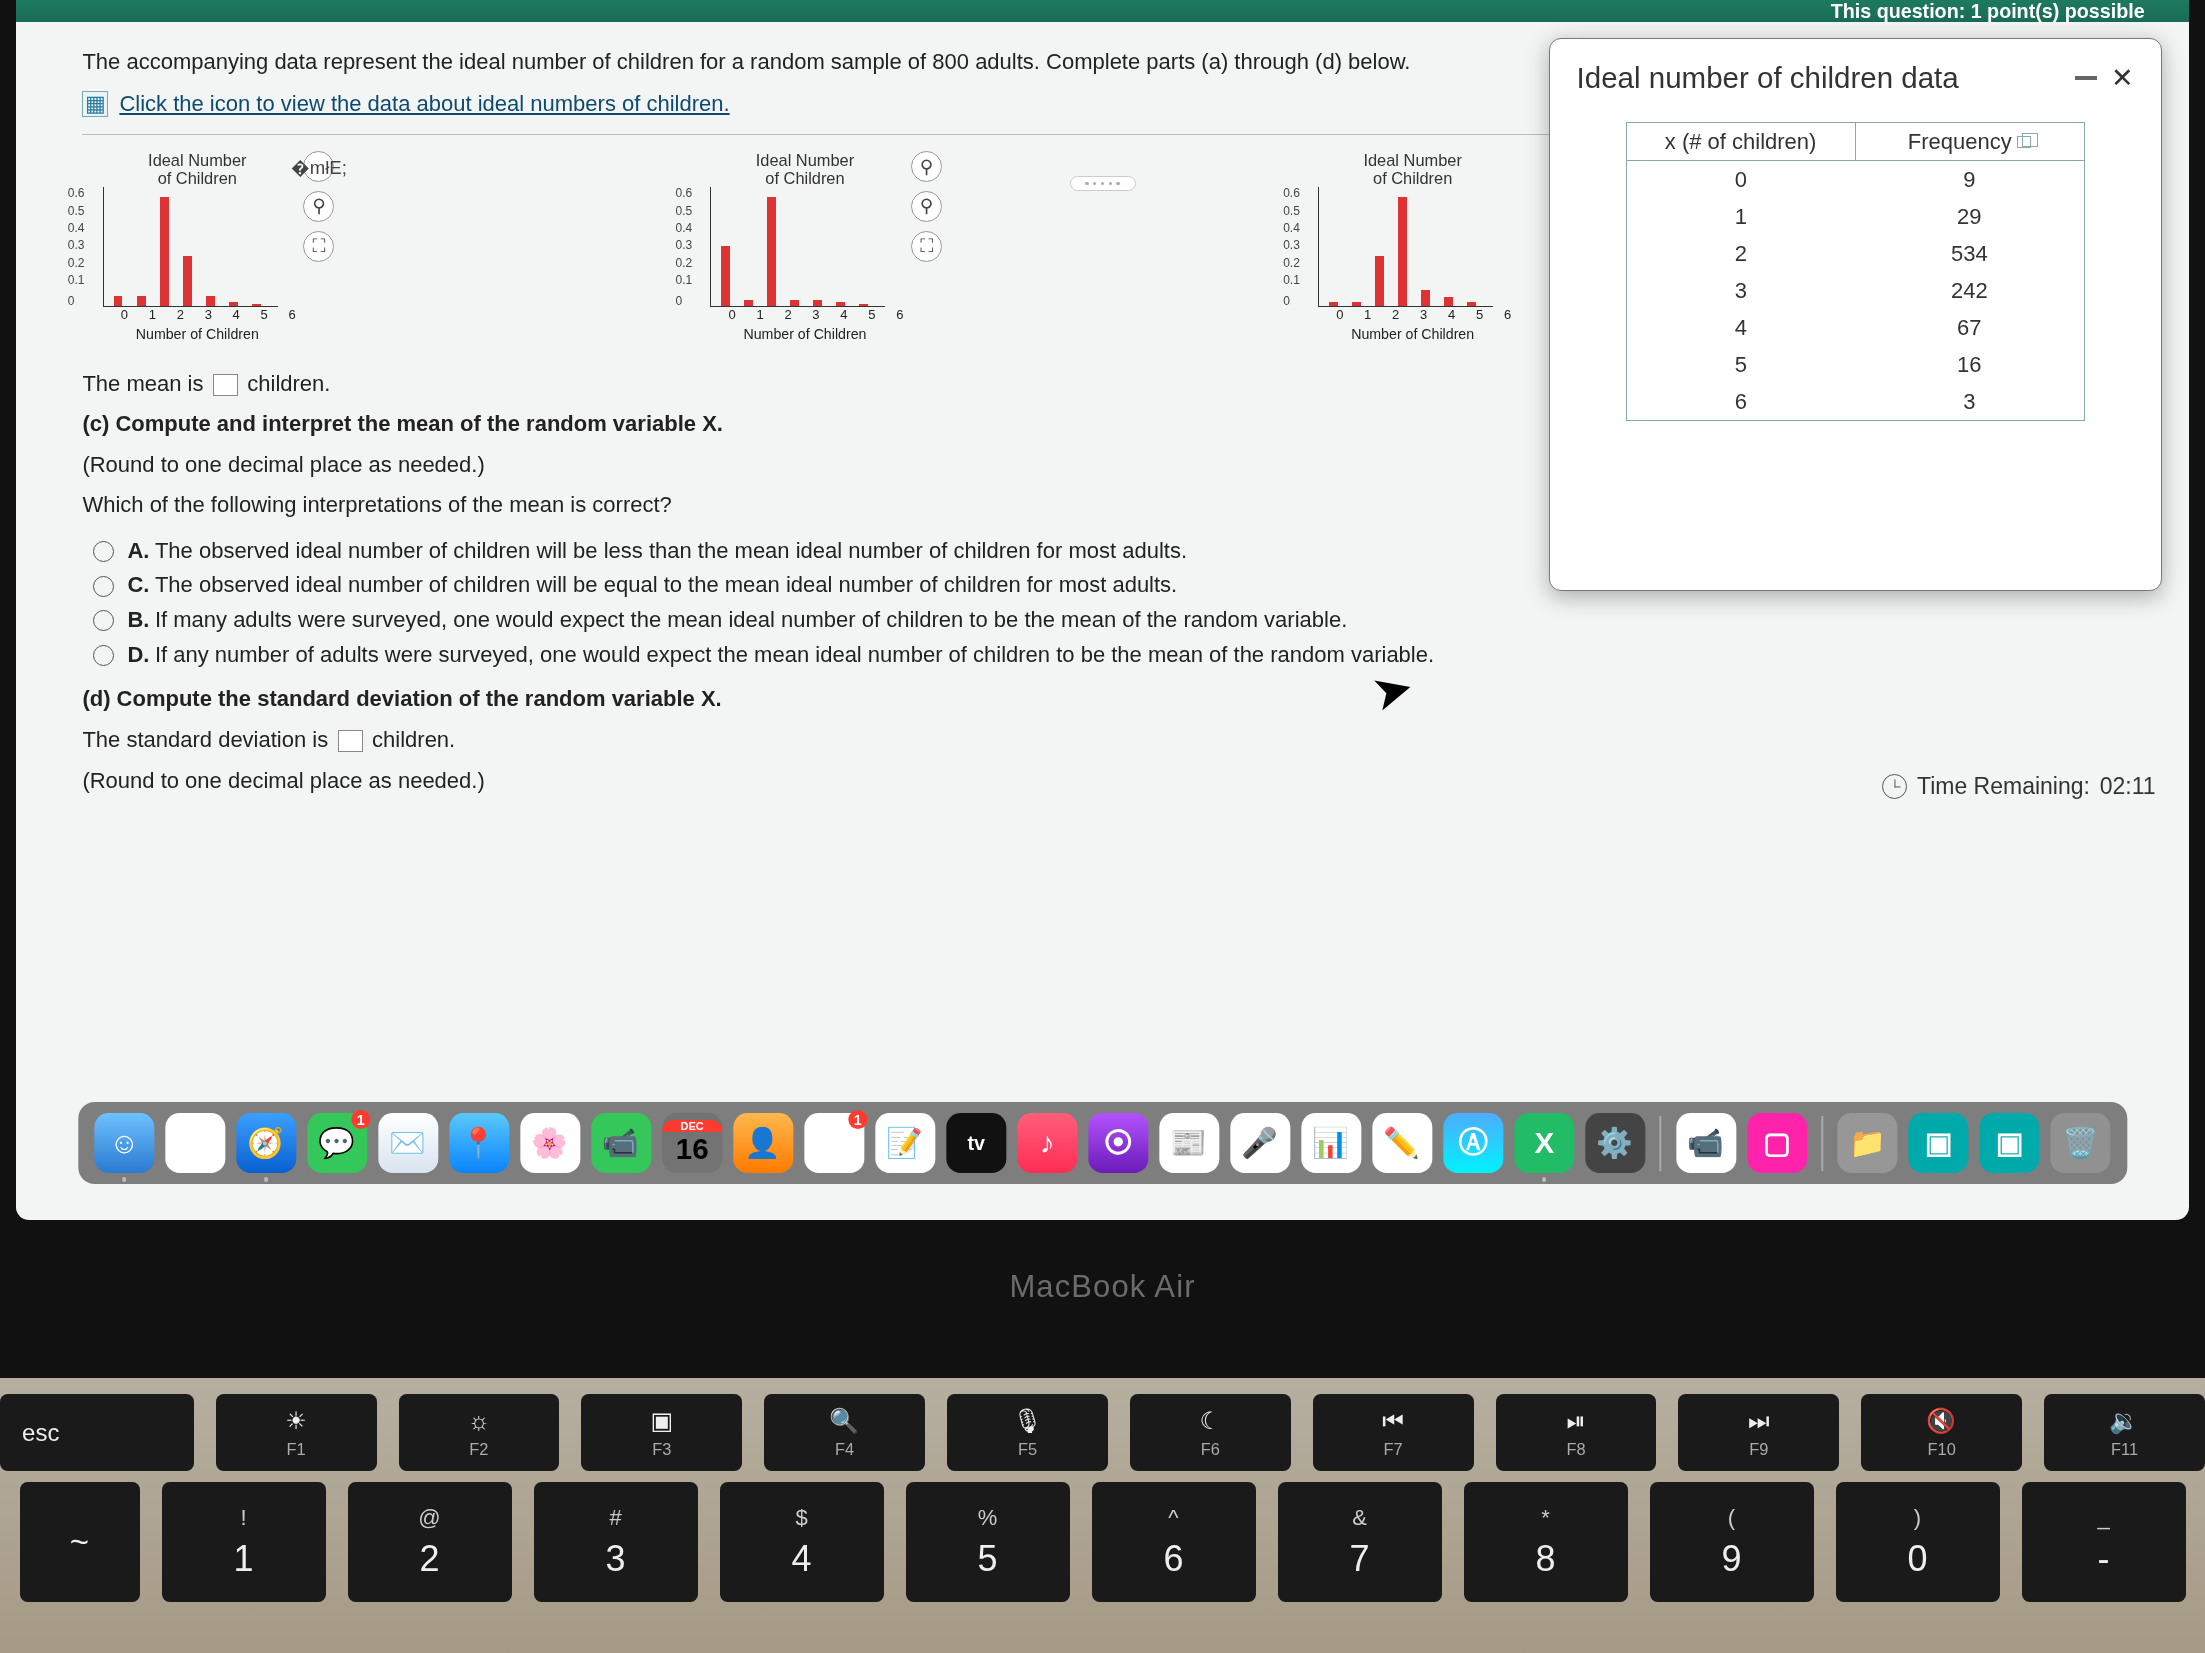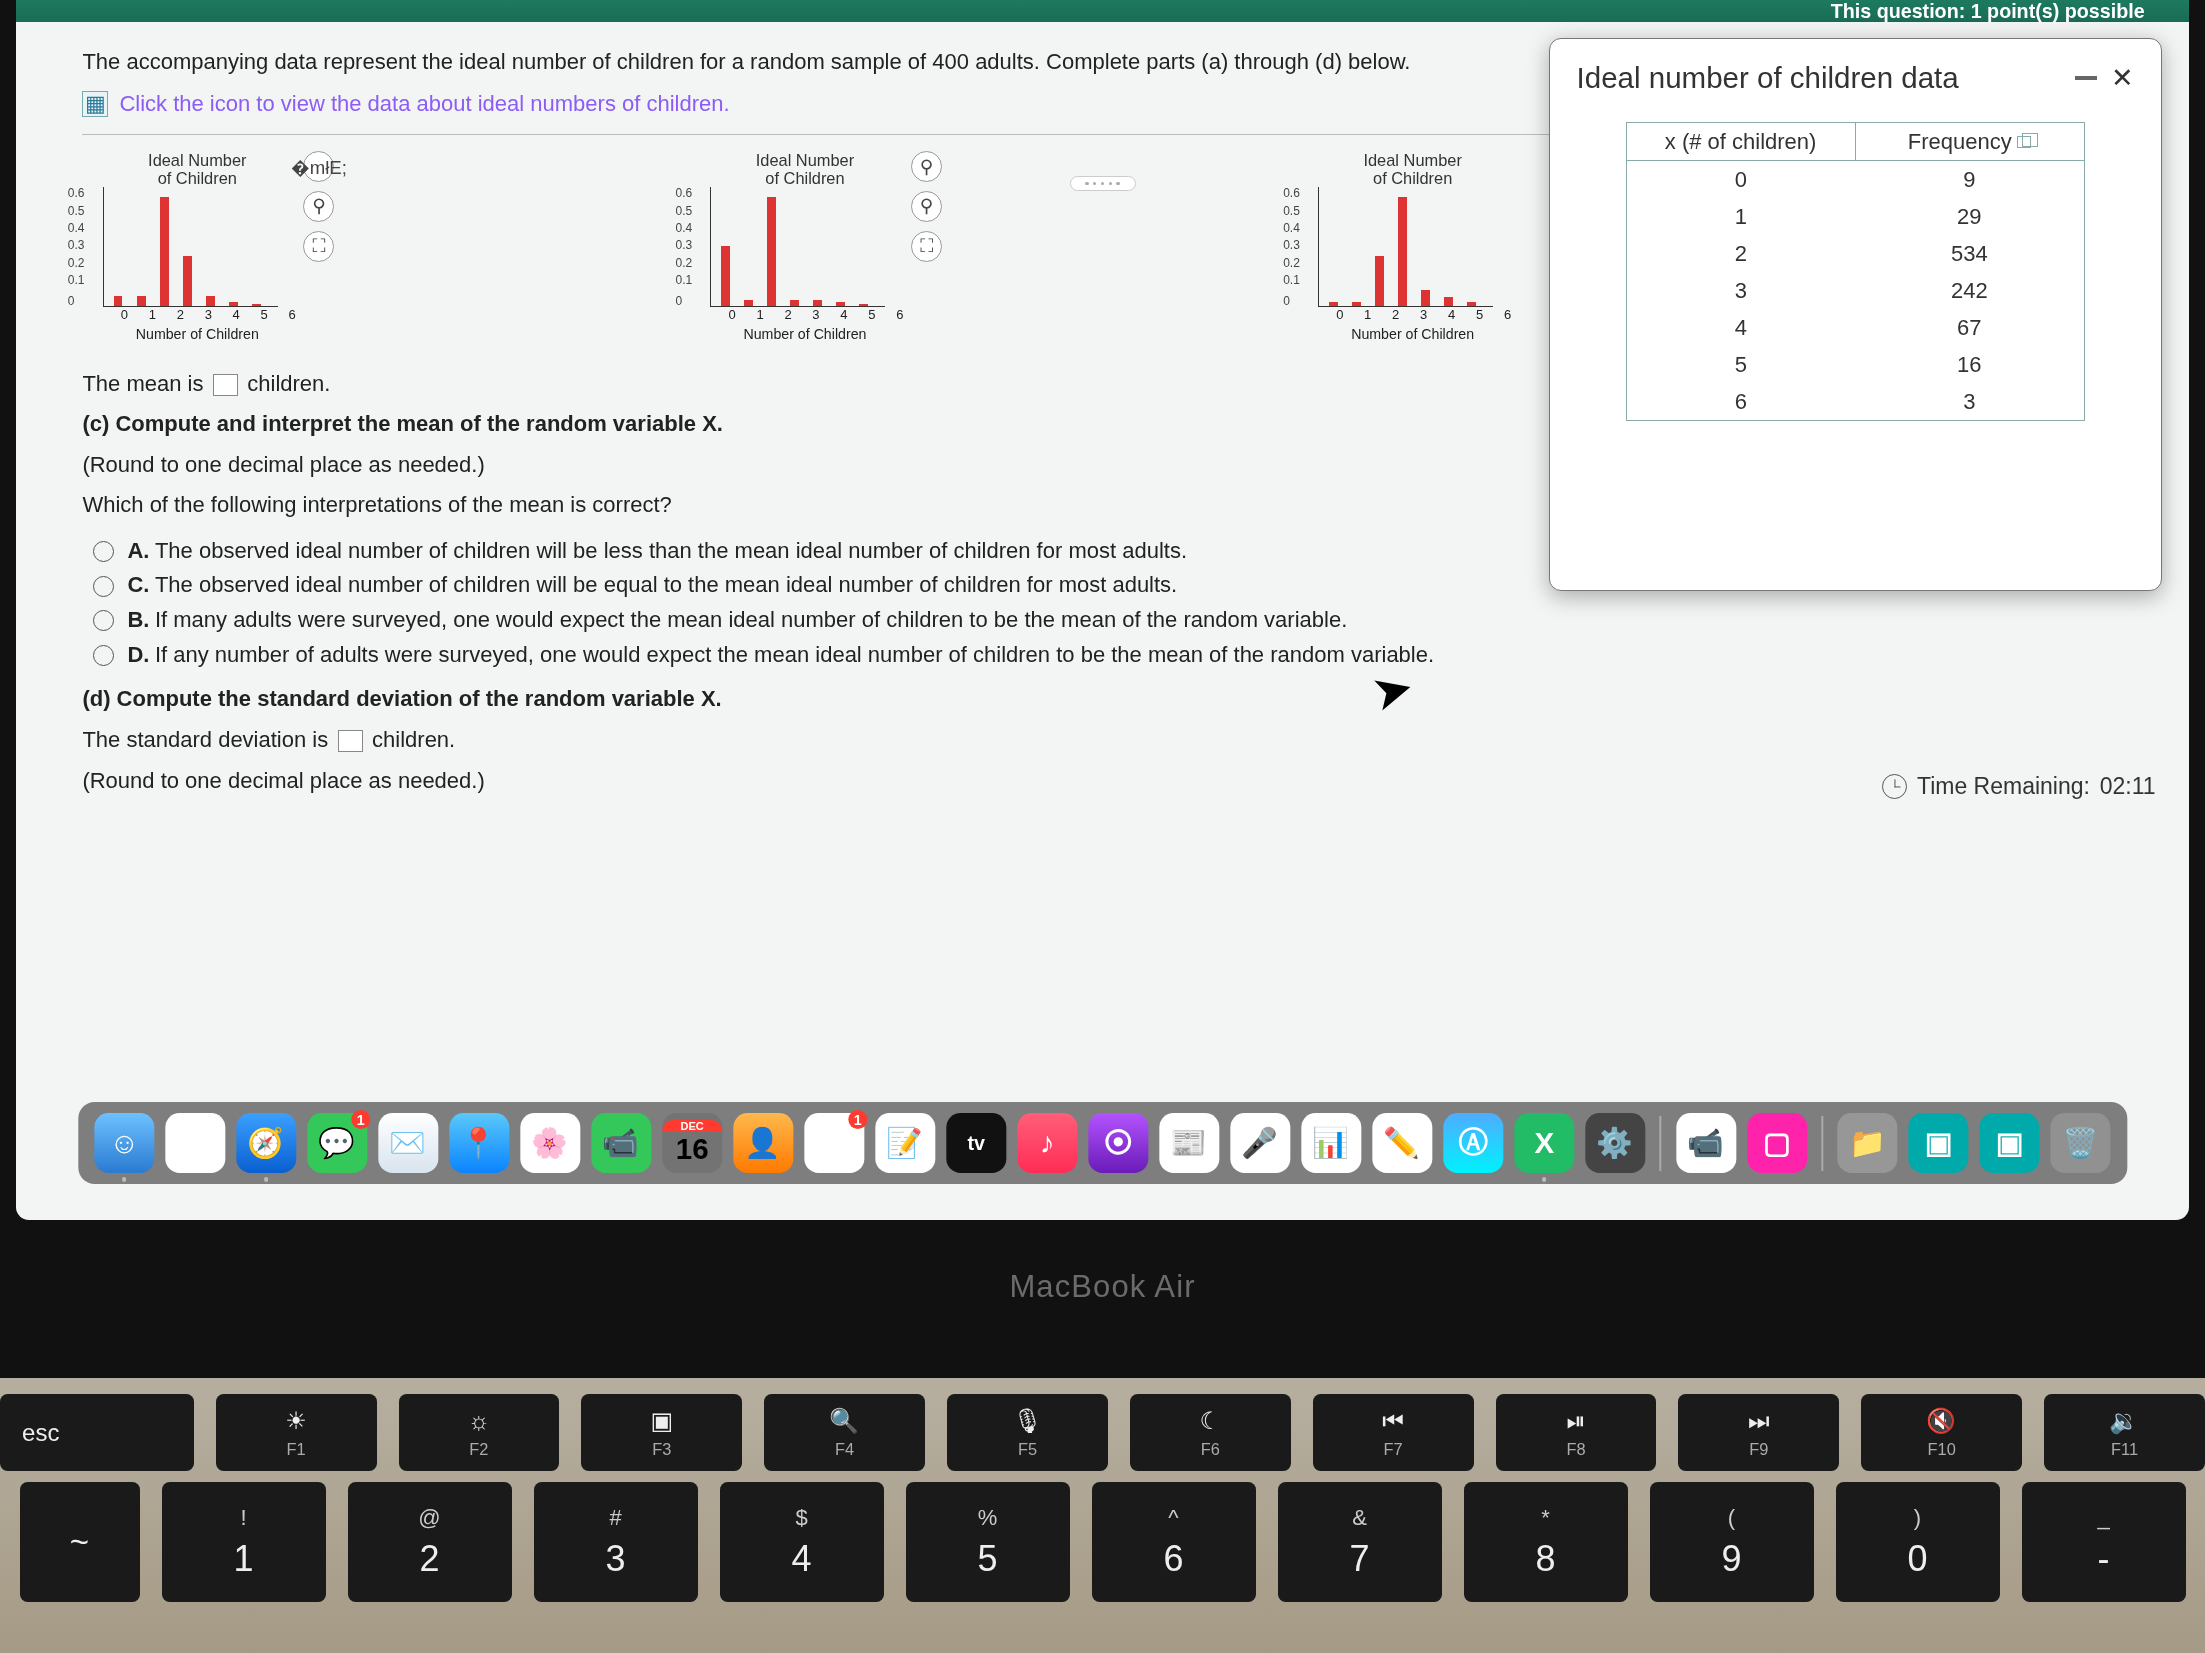--- a/index.html
+++ b/index.html
@@ -41,21 +41,21 @@
   .link-row {
     display: flex; align-items: center; gap: 11px;
     margin-bottom: 16.4px;
   }
   .grid-icon {
     width: 26px; height: 26px;
     display:inline-flex; align-items:center; justify-content:center;
     border:0.5px solid #7aa; color:#2a7a9c;
     background:#eaf4f6;
   }
-  .data-link { color:#8b5cf6; cursor: pointer; }
+  .data-link { color:#0c4a6e; text-decoration: underline; cursor: pointer; }
 
   .thin-hr { border:0; border-top:1.1px solid #bbb; margin: 11px 0 16.4px; }
 
   .charts-row {
     display:flex; gap: 372px; padding-left: 16.4px;
     margin-bottom: 27px;
   }
   .chart-card { display:flex; gap:7.7px; align-items:flex-start; }
   .chart-tools { display:flex; flex-direction:column; gap:8.8px; }
   .tool-btn {
@@ -209,21 +209,21 @@
 </style>
 </head>
 <body>
 
 <div class="screen">
   <div class="topbar">
     <span>This question: 1 point(s) possible</span>
   </div>
 
   <div class="content">
-    <div class="prompt">The accompanying data represent the ideal number of children for a random sample of 400 adults. Complete parts (a) through (d) below.</div>
+    <div class="prompt">The accompanying data represent the ideal number of children for a random sample of 800 adults. Complete parts (a) through (d) below.</div>
 
     <div class="link-row">
       <span class="grid-icon">▦</span>
       <span class="data-link">Click the icon to view the data about ideal numbers of children.</span>
     </div>
 
     <hr class="thin-hr">
 
     <div class="dots-handle">
       <span></span>

